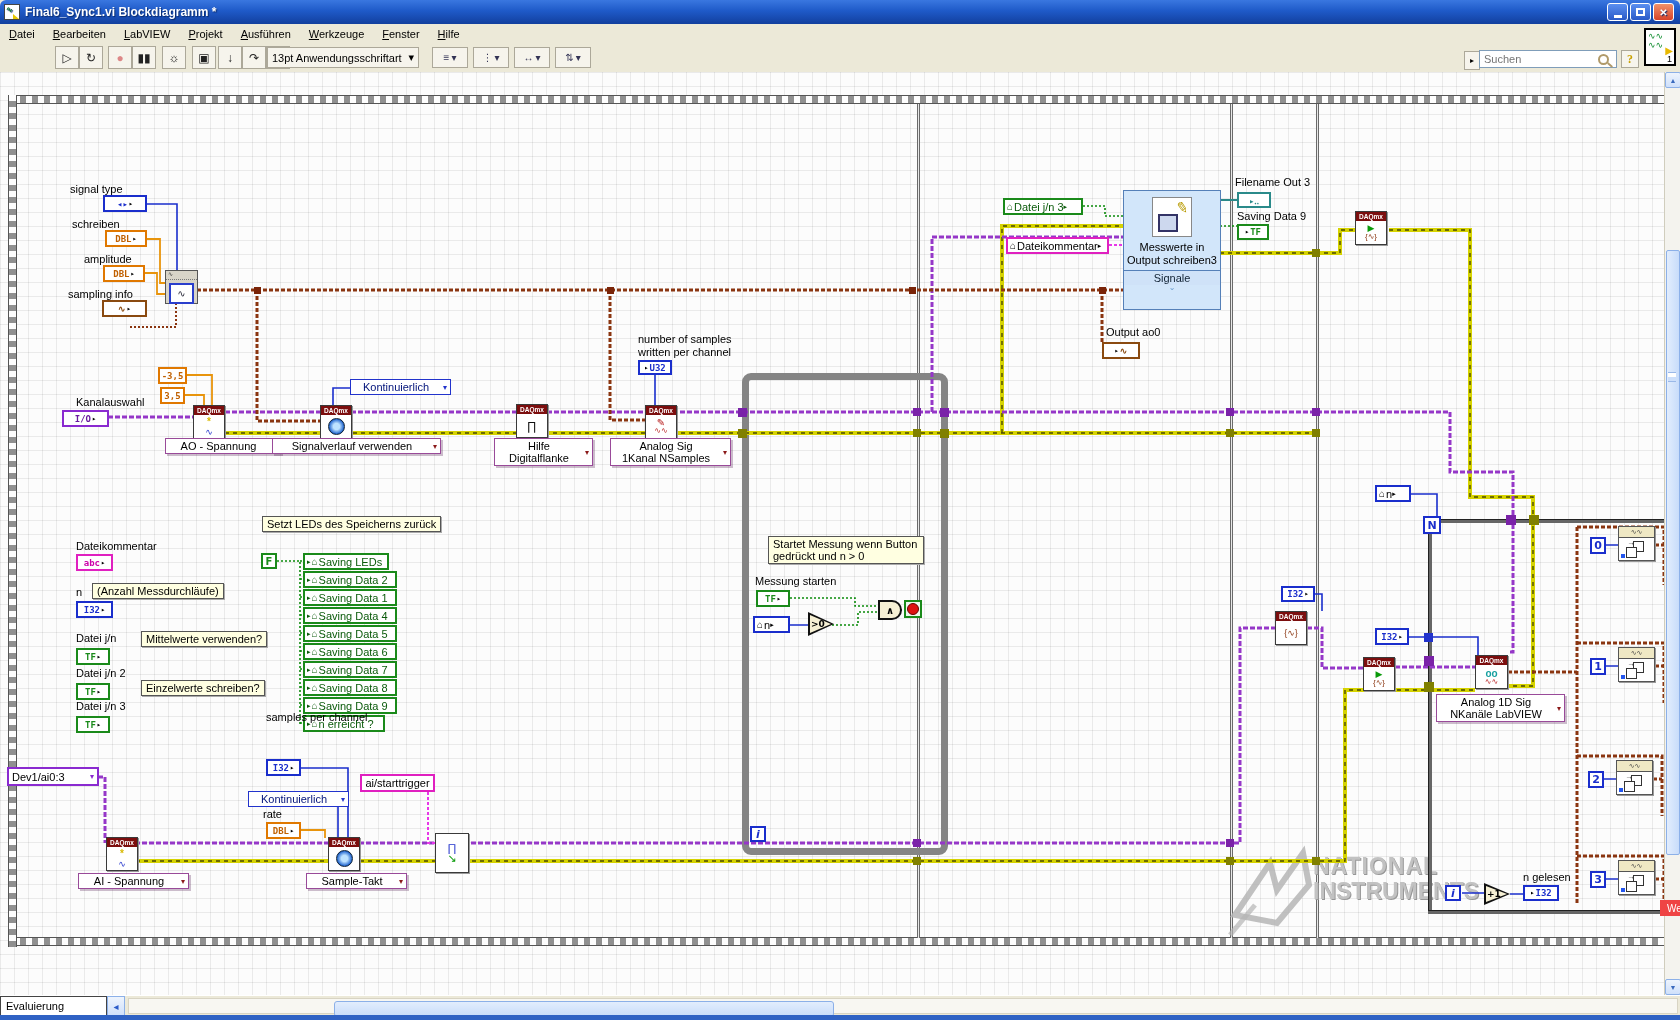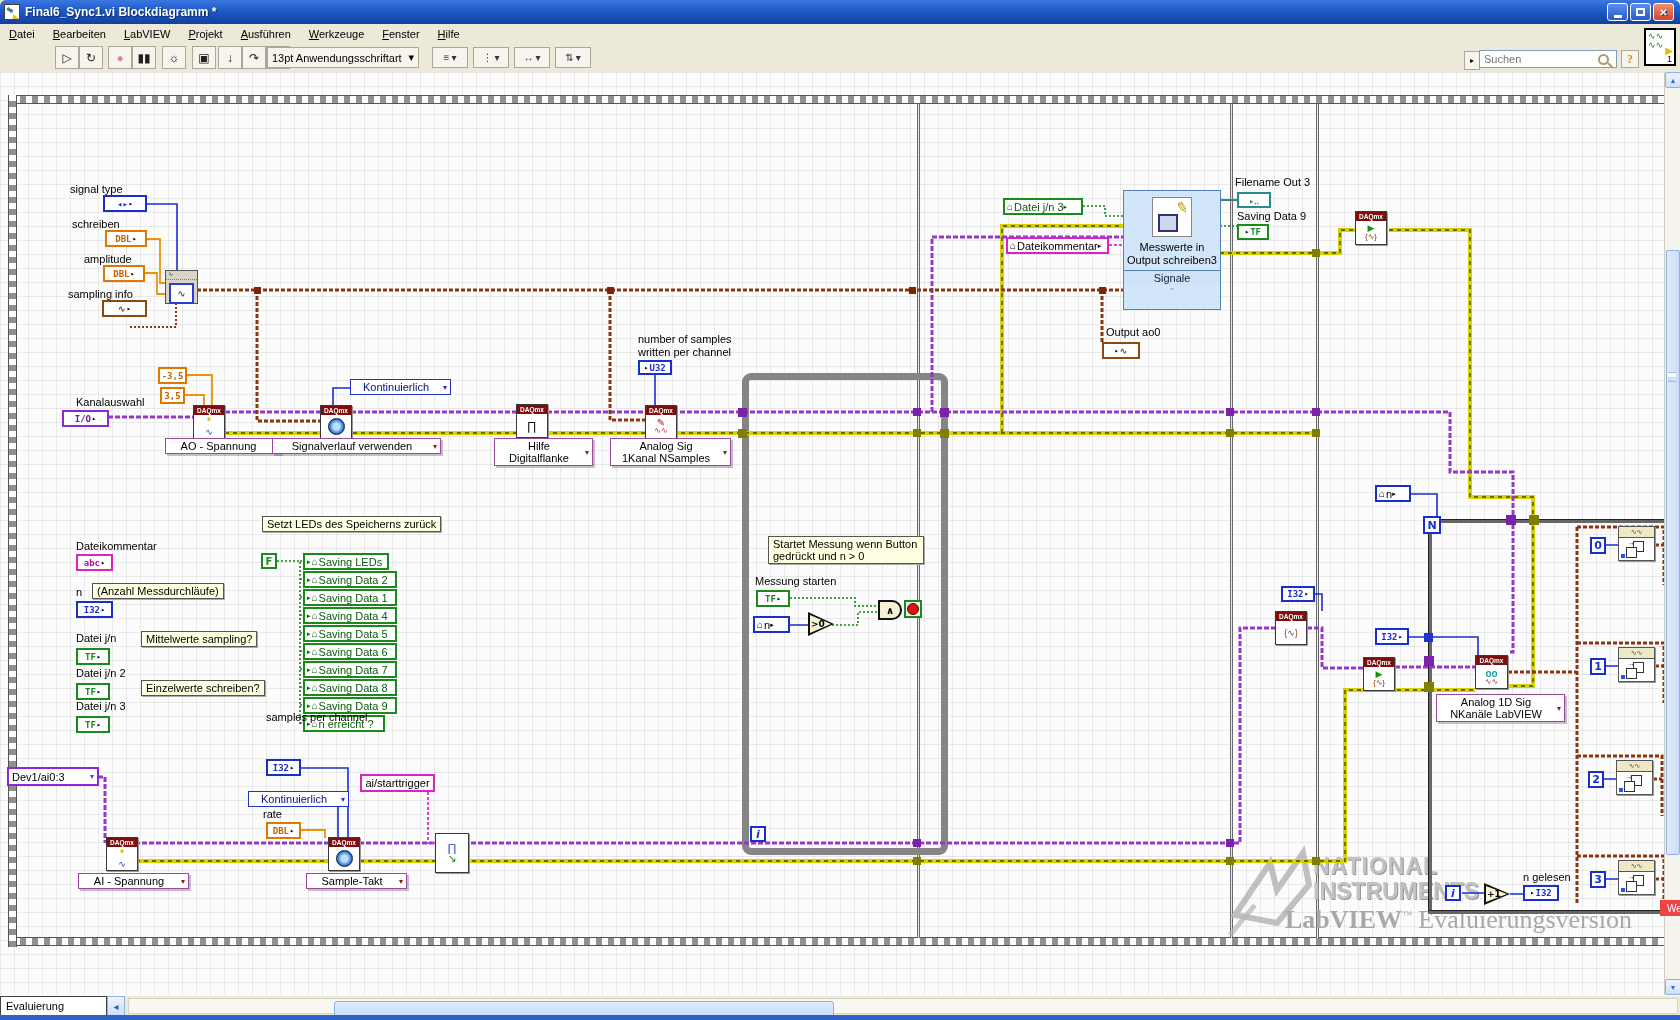--- a/index.html
+++ b/index.html
@@ -207,21 +207,20 @@
 <div class="vborder" style="left:1230px;top:104px;height:834px"></div>
 <div class="vborder" style="left:1316px;top:104px;height:834px"></div>
 
 <div class="watermark">
   <svg width="90" height="95" style="position:absolute;left:0;top:0">
     <path d="M10 70 L45 18 L52 45 L78 8 L84 40 L52 78 Z" fill="none" stroke="#b5b5b5" stroke-width="6" opacity="0.85"></path>
     <path d="M5 90 L30 60" stroke="#b5b5b5" stroke-width="5" opacity="0.7"></path>
   </svg>
   <span class="wm1">NATIONAL</span>
   <span class="wm2">INSTRUMENTS</span>
-  <span class="wm3"><b>LabVIEW</b><sup>™</sup> <span>Evaluierungsversion</span></span>
 </div>
 
 <div class="innerloop"></div>
 <div class="florL"></div>
 <div class="florT"></div>
 <div class="florB"></div>
 
 <svg class="wires" width="1680" height="1020">
 
   <g fill="none">
@@ -455,21 +454,21 @@
     <span>abc</span>
     <span class="ar">▸</span>
   </div>
 <span class="lbl" style="left:76px;top:586px">n</span>
 <div class="comment" style="left:92px;top:583px">(Anzahl Messdurchläufe)</div>
 <div class="term t-blue" style="left:76px;top:601px;width:37px;height:17px">
     <span>I32</span>
     <span class="ar">▸</span>
   </div>
 <span class="lbl" style="left:76px;top:632px">Datei  j/n</span>
-<div class="comment" style="left:141px;top:631px">Mittelwerte sampling?</div>
+<div class="comment" style="left:141px;top:631px">Mittelwerte verwenden?</div>
 <div class="term t-green" style="left:76px;top:648px;width:34px;height:17px">
     <span>TF</span>
     <span class="ar">▸</span>
   </div>
 <span class="lbl" style="left:76px;top:667px">Datei  j/n 2</span>
 <div class="term t-green" style="left:76px;top:683px;width:34px;height:17px">
     <span>TF</span>
     <span class="ar">▸</span>
   </div>
 <div class="comment" style="left:141px;top:680px">Einzelwerte schreiben?</div>

